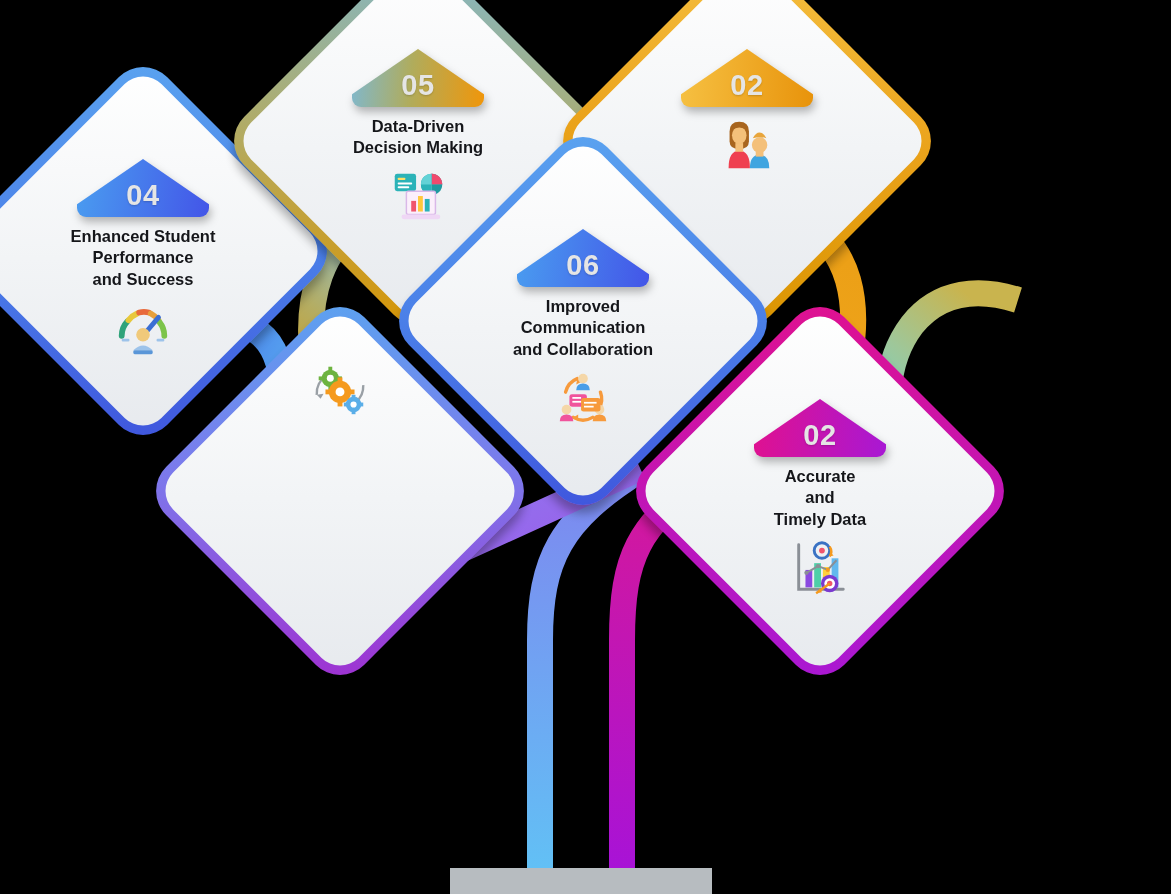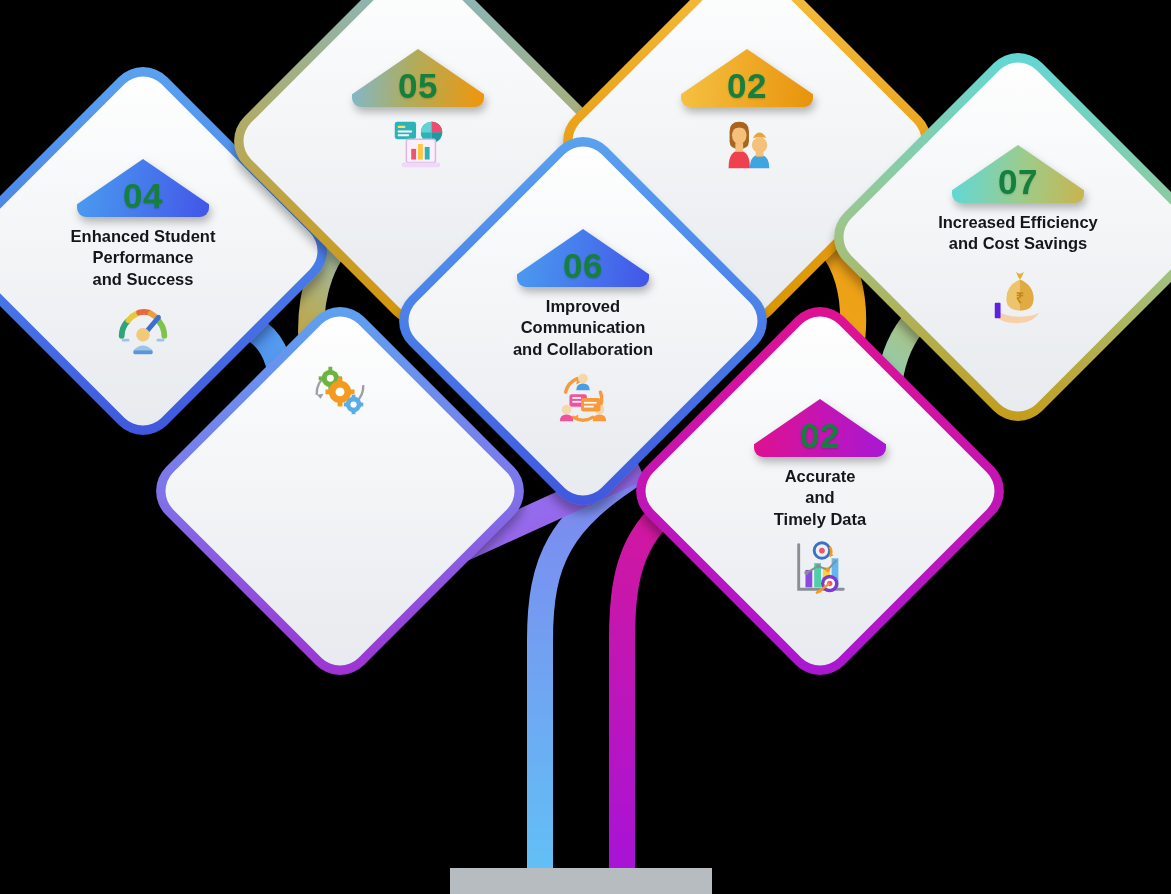--- a/index.html
+++ b/index.html
@@ -40,21 +40,21 @@
     display:flex; align-items:center; justify-content:center;
     filter: drop-shadow(2px 5px 4px rgba(0,0,0,0.28));
   }
   .banner .shape {
     position:absolute; left:0; top:0; width:100%; height:100%;
     border-radius: 0 0 9px 9px;
     clip-path: polygon(50% 0%, 100% 78%, 100% 100%, 0% 100%, 0% 78%);
   }
   .banner .num {
     position:relative;
-    color:#15803d; font-size:35px; font-weight:bold;
+    color:#e5e5e5; font-size:29px; font-weight:bold;
     letter-spacing:0.5px; line-height:1;
     padding-top:14px;
     text-shadow: 0 1px 2px rgba(0,0,0,0.18);
   }
   .title {
     margin-top: 9px;
     text-align:center;
     color:#15161a;
     font-size:16.5px;
     font-weight:bold;
@@ -179,20 +179,22 @@
 
   <div class="card" style="left:278px; top:1px;">
     <div class="dmd" style="background:linear-gradient(140deg,#7fb8cf 0%,#b3ab62 52%,#d99400 100%);">
       <div class="dmd-inner"></div>
     </div>
     <div class="content">
       <div class="banner">
         <div class="shape" style="background:linear-gradient(95deg,#7fb8cf 0%,#b0ac5c 45%,#f0960a 100%);"></div>
         <span class="num">05</span>
       </div>
+      <div class="title">Data-Driven
+Decision Making</div>
       <div class="icon">
         <svg viewBox="0 0 64 64">
           <rect x="8" y="8" width="22" height="18" rx="2.5" fill="#2bb3b8"></rect>
           <rect x="11" y="12" width="8" height="2.5" rx="1" fill="#ffe066"></rect>
           <rect x="11" y="17" width="15" height="2" rx="1" fill="#fff"></rect>
           <rect x="11" y="21" width="12" height="2" rx="1" fill="#fff"></rect>
           <path d="M46 8 a11 11 0 0 1 11 11 h-11 z" fill="#f04a6e"></path>
           <path d="M46 8 a11 11 0 1 0 11 11 h-11 z" fill="#2bb3b8" transform="rotate(92 46 19)"></path>
           <circle cx="46" cy="19" r="11" fill="none" stroke="#2bb3b8" stroke-width="0"></circle>
           <path d="M46 8 A11 11 0 0 1 57 19 L46 19 Z" fill="#f04a6e"></path>
@@ -227,43 +229,20 @@
           <rect x="20" y="30" width="8" height="9" fill="#f4c07a"></rect>
           <circle cx="45" cy="32" r="8" fill="#f4c07a"></circle>
           <path d="M38 25 q3-6 7-6 q4 0 7 6 q-7 -2 -14 0 z" fill="#e8a53c"></path>
           <path d="M35 56 q0-14 10-14 q10 0 10 14 z" fill="#3fa5e0"></path>
           <rect x="41" y="37" width="8" height="7" fill="#f4c07a"></rect>
         </svg>
       </div>
     </div>
   </div>
 
-  <div class="card" style="left:878px; top:97px;">
-    <div class="dmd" style="background:linear-gradient(140deg,#5ed8da 0%,#9cc690 50%,#c79a10 100%);">
-      <div class="dmd-inner"></div>
-    </div>
-    <div class="content">
-      <div class="banner">
-        <div class="shape" style="background:linear-gradient(95deg,#5ed8da 0%,#9ecb8a 55%,#c9b44e 100%);"></div>
-        <span class="num">07</span>
-      </div>
-      <div class="title">Increased Efficiency
-and Cost Savings</div>
-      <div class="icon">
-        <svg viewBox="0 0 64 64">
-          <path d="M30 10 q4 4 8 0 q-2 6 -4 8 q-2 -2 -4 -8 z" fill="#e0b13c"></path>
-          <path d="M34 18 q14 6 14 20 q0 12 -14 12 q-14 0 -14 -12 q0 -14 14 -20 z" fill="#eec46a"></path>
-          <path d="M34 18 q14 6 14 20 q0 12 -14 12 z" fill="#e0ab42"></path>
-          <text x="34" y="42" font-size="15" font-weight="bold" fill="#c08a1a" text-anchor="middle" font-family="'Liberation Sans',sans-serif">₹</text>
-          <path d="M10 50 q12 8 30 6 q10 -1 14 -4 q-6 10 -20 11 q-16 1 -24 -6 z" fill="#f7cfa8"></path>
-          <rect x="8" y="42" width="6" height="16" rx="1" fill="#5e21e0"></rect>
-        </svg>
-      </div>
-    </div>
-  </div>
 
   <div class="card" style="left:443px; top:181px;">
     <div class="dmd" style="background:linear-gradient(135deg,#5ba4f0 0%,#4a7fe8 50%,#3f55dd 100%);">
       <div class="dmd-inner"></div>
     </div>
     <div class="content">
       <div class="banner">
         <div class="shape" style="background:linear-gradient(100deg,#4a9ef0 0%,#4355e8 100%);"></div>
         <span class="num">06</span>
       </div>

